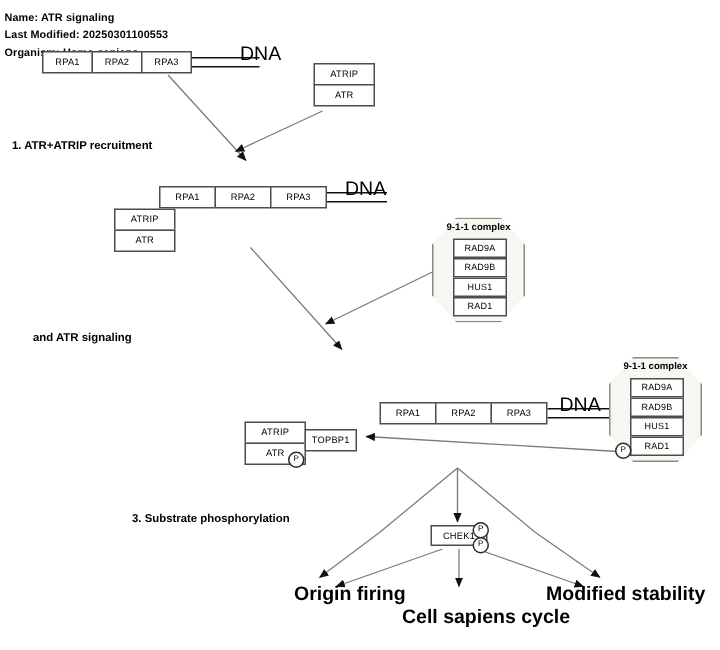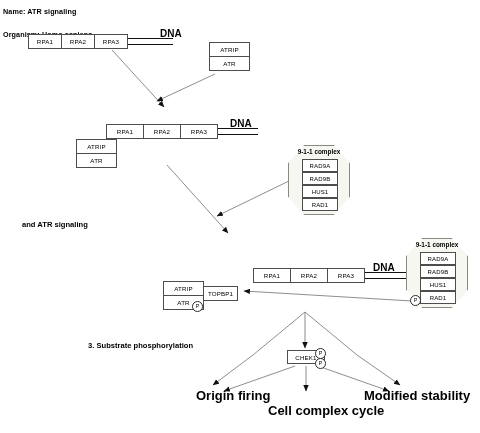--- a/index.html
+++ b/index.html
@@ -28,21 +28,21 @@
     position:absolute;box-sizing:border-box;
     border:1px solid #4d4d4d;background:#ffffff;
     font-size:6.2px;text-align:center;white-space:nowrap;
     display:flex;align-items:center;justify-content:center;
     letter-spacing:0.15px;
   }
   .rpa-group{position:absolute;}
   .rpa-group .pbox{top:0;height:15px;}
 
   
-  .dna-label{position:absolute;font-size:10px;font-weight:bold;white-space:nowrap;}
+  .dna-label{position:absolute;font-size:13px;font-weight:normal;white-space:nowrap;}
 
   
   .octagon{
     position:absolute;box-sizing:border-box;
     background:#f7f7f2;border:1px solid #8a8a82;
     clip-path:polygon(26% 0%,74% 0%,100% 26%,100% 74%,74% 100%,26% 100%,0% 74%,0% 26%);
   }
   .oct-title{
     position:absolute;font-size:6.4px;font-weight:bold;white-space:nowrap;text-align:center;
   }
@@ -62,20 +62,21 @@
 
   
   .outcome{position:absolute;font-size:13px;font-weight:bold;white-space:nowrap;}
 </style>
 </head>
 <body>
 
 <div id="canvas">
 
   <div class="meta" id="meta-name">Name: ATR signaling</div>
+  <div class="meta" id="meta-modified">Last Modified: 20250301100553</div>
   <div class="meta" id="meta-organism">Organism: Homo sapiens</div>
 
   <svg class="svg-layer" viewBox="0 0 480 433">
     <defs>
       <marker id="ah" markerWidth="9" markerHeight="9" refX="7" refY="3.2" orient="auto">
         <path d="M0,0 L7.5,3.2 L0,6.4 z" fill="#111111"></path>
       </marker>
       <marker id="ah2" markerWidth="9" markerHeight="9" refX="7" refY="3.2" orient="auto">
         <path d="M0,0 L7.5,3.2 L0,6.4 z" fill="#111111"></path>
       </marker>
@@ -122,20 +123,21 @@
       <line x1="295" y1="366" x2="224" y2="391" marker-end="url(#ah)"></line>
       <line x1="306" y1="366" x2="306" y2="391" marker-end="url(#ah)"></line>
       <line x1="318" y1="366" x2="389" y2="391" marker-end="url(#ah)"></line>
     </g>
     <g stroke="#7a7a7a" stroke-width="0.85" fill="none">
       <line x1="253" y1="355" x2="213" y2="385" marker-end="url(#ah)"></line>
       <line x1="357" y1="355" x2="400" y2="385" marker-end="url(#ah)"></line>
     </g>
   </svg>
 
+  <div class="stage-label" id="stage1-label">1. ATR+ATRIP recruitment</div>
 
   <div class="rpa-group" id="rpa-group-1" style="left:28px;top:34px;width:100px;height:15px;">
     <div class="pbox" style="left:0px;width:34px;">RPA1</div>
     <div class="pbox" style="left:33px;width:34px;">RPA2</div>
     <div class="pbox" style="left:66px;width:34px;">RPA3</div>
   </div>
   <div class="dna-label" style="left:160px;top:28px;">DNA</div>
 
   <div style="position:absolute;left:209px;top:42px;width:41px;height:29px;">
     <div class="pbox" style="left:0;top:0;width:41px;height:15px;">ATRIP</div>
@@ -194,16 +196,16 @@
     <div class="pcircle" style="left:4px;top:57px;width:11px;height:11px;">P</div>
   </div>
 
   <div style="position:absolute;left:287px;top:348px;width:41px;height:22px;">
     <div class="pbox" style="left:0;top:2px;width:38px;height:14px;">CHEK1</div>
     <div class="pcircle" style="left:28px;top:0px;width:11px;height:11px;">P</div>
     <div class="pcircle" style="left:28px;top:10px;width:11px;height:11px;">P</div>
   </div>
 
   <div class="outcome" style="left:196px;top:388px;">Origin firing</div>
-  <div class="outcome" style="left:268px;top:403px;">Cell complex cycle</div>
+  <div class="outcome" style="left:268px;top:403px;">Cell sapiens cycle</div>
   <div class="outcome" style="left:364px;top:388px;">Modified stability</div>
 
 </div>
 
 </body></html>

